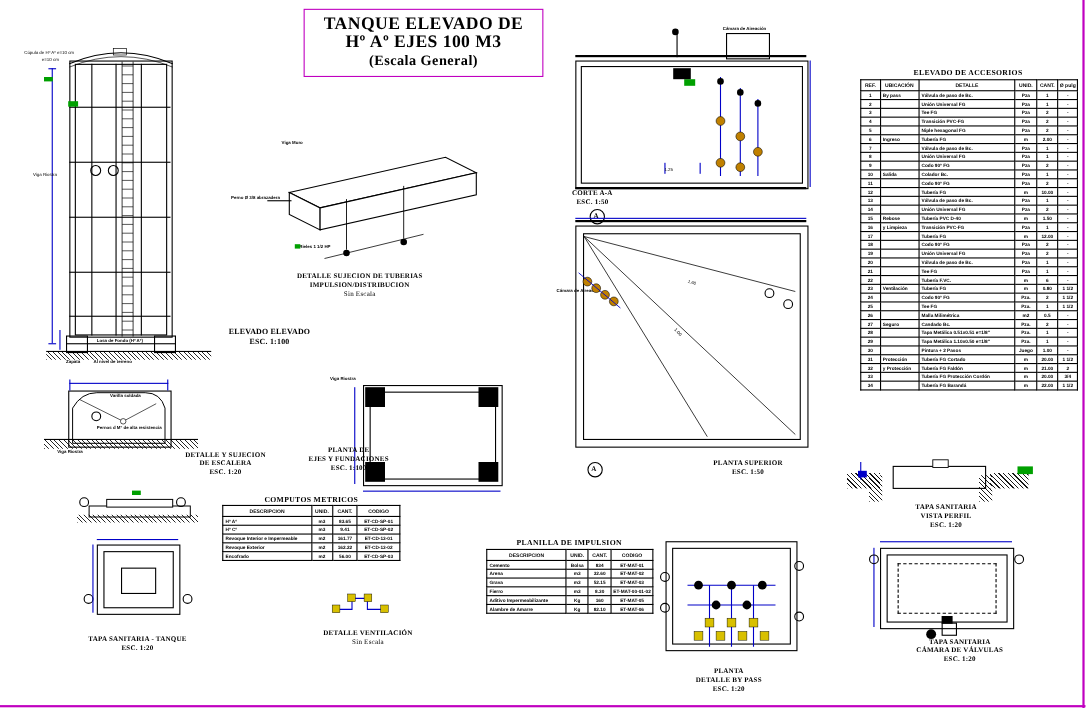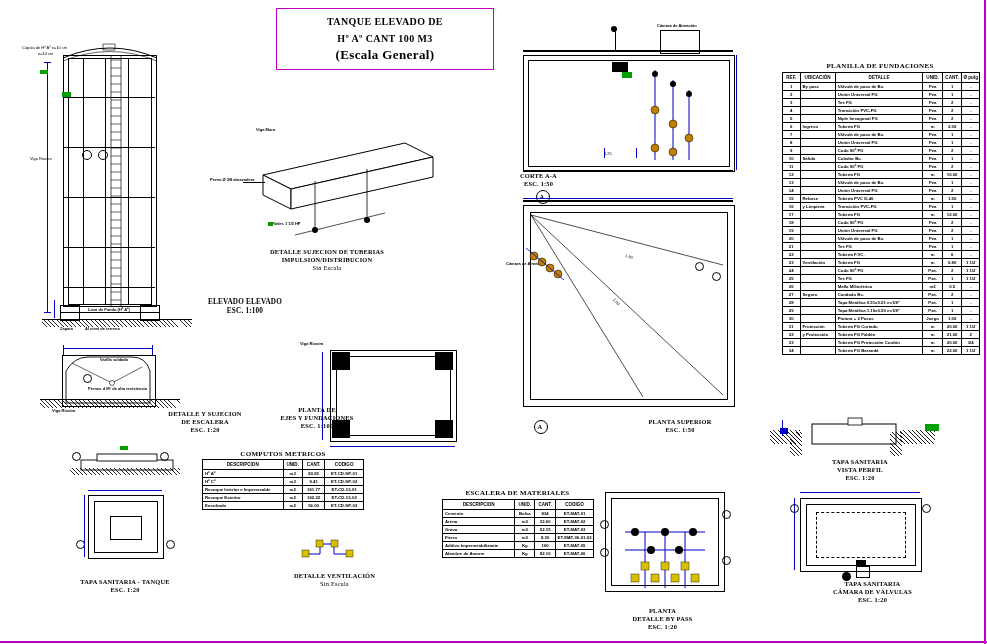--- a/index.html
+++ b/index.html
@@ -9,21 +9,21 @@
   .abs{position:absolute;}
   .ln{position:absolute;background:#000;}
   .bl{position:absolute;background:#0000c8;}
   .grn{position:absolute;background:#00a000;}
   .mag{position:absolute;background:#c000c0;}
 
   
   .title-box{position:absolute;left:276px;top:8px;width:216px;height:60px;
     border:1.5px solid #c000c0;background:#fff;display:flex;flex-direction:column;
     align-items:center;justify-content:center;}
-  .title-box div{font-weight:bold;font-size:10px;letter-spacing:.4px;line-height:16.5px;
+  .title-box div{font-weight:bold;font-size:16px;letter-spacing:.4px;line-height:16.5px;
     text-align:center;white-space:nowrap;}
   .title-box div.t3{font-size:13px;}
 
   
   .cap{position:absolute;text-align:center;font-size:7.2px;line-height:8.4px;
     font-weight:bold;letter-spacing:.2px;white-space:nowrap;}
   .cap.sm{font-size:6.4px;line-height:7.6px;}
   .cap.lt{font-weight:normal;}
 
   
@@ -47,21 +47,21 @@
   .txbold{font-weight:bold;}
   svg{position:absolute;overflow:visible;}
 </style>
 </head>
 <body>
 
 <div class="sheet">
 
   <div class="title-box">
     <div>TANQUE ELEVADO DE</div>
-    <div>Hº Aº CANT 100 M3</div>
+    <div>Hº Aº EJES 100 M3</div>
     <div class="t3">(Escala General)</div>
   </div>
 
   <div>
 
     <div class="box" style="left:63px;top:55px;width:92px;height:250px;"></div>
     <div class="box" style="left:68px;top:58px;width:82px;height:245px;border-width:0.6px;"></div>
 
     <svg width="120" height="24" style="left:55px;top:38px;">
       <path d="M8,20 Q55,0 102,20" stroke="#000" fill="none" stroke-width="1"></path>
@@ -356,21 +356,21 @@
         <rect x="2" y="14" width="7" height="7"></rect>
         <rect x="16" y="4" width="7" height="7"></rect>
         <rect x="31" y="4" width="7" height="7"></rect>
         <rect x="46" y="14" width="7" height="7"></rect>
       </g>
     </svg>
     <div class="cap sm" style="left:272px;top:572px;width:125px;">DETALLE VENTILACIÓN</div>
     <div class="cap sm lt" style="left:272px;top:580px;width:125px;">Sin Escala</div>
   </div>
 
-  <div class="tbl-title" style="left:440px;top:489px;width:155px;">ESCALERA DE MATERIALES</div>
+  <div class="tbl-title" style="left:440px;top:489px;width:155px;">PLANILLA DE IMPULSION</div>
   <table class="tbl" id="tbl-materiales" style="left:442px;top:499px;width:152px;">
     <thead>
         <tr>
           <th style="width: 48%;">DESCRIPCION</th>
           <th style="width: 13%;">UNID.</th>
           <th style="width: 14%;">CANT.</th>
           <th style="width: 25%;">CODIGO</th>
         </tr>
       </thead>
     <tbody>
@@ -476,21 +476,21 @@
     <div class="circ" style="left:790px;top:504px;width:7px;height:7px;"></div>
     <div class="circ" style="left:922px;top:504px;width:7px;height:7px;"></div>
     <div class="dot" style="left:842px;top:572px;width:9px;height:9px;background:#000;"></div>
     <div class="box" style="left:856px;top:566px;width:12px;height:10px;"></div>
     <div class="abs" style="left:856px;top:560px;width:10px;height:7px;background:#000;"></div>
     <div class="cap sm" style="left:780px;top:580px;width:185px;">TAPA SANITARIA</div>
     <div class="cap sm" style="left:780px;top:588px;width:185px;">CÁMARA DE VÁLVULAS</div>
     <div class="cap sm" style="left:780px;top:596px;width:185px;">ESC. 1:20</div>
   </div>
 
-  <div class="tbl-title" style="left:780px;top:62px;width:200px;">PLANILLA DE FUNDACIONES</div>
+  <div class="tbl-title" style="left:780px;top:62px;width:200px;">ELEVADO DE ACCESORIOS</div>
   <table class="tbl" id="tbl-accesorios" style="left:782px;top:72px;width:198px;">
     <thead>
         <tr>
           <th style="width: 9%;">REF.</th>
           <th style="width: 18%;">UBICACIÓN</th>
           <th style="width: 45%;">DETALLE</th>
           <th style="width: 10%;">UNID.</th>
           <th style="width: 10%;">CANT.</th>
           <th style="width: 8%;">Ø
 pulg</th>

